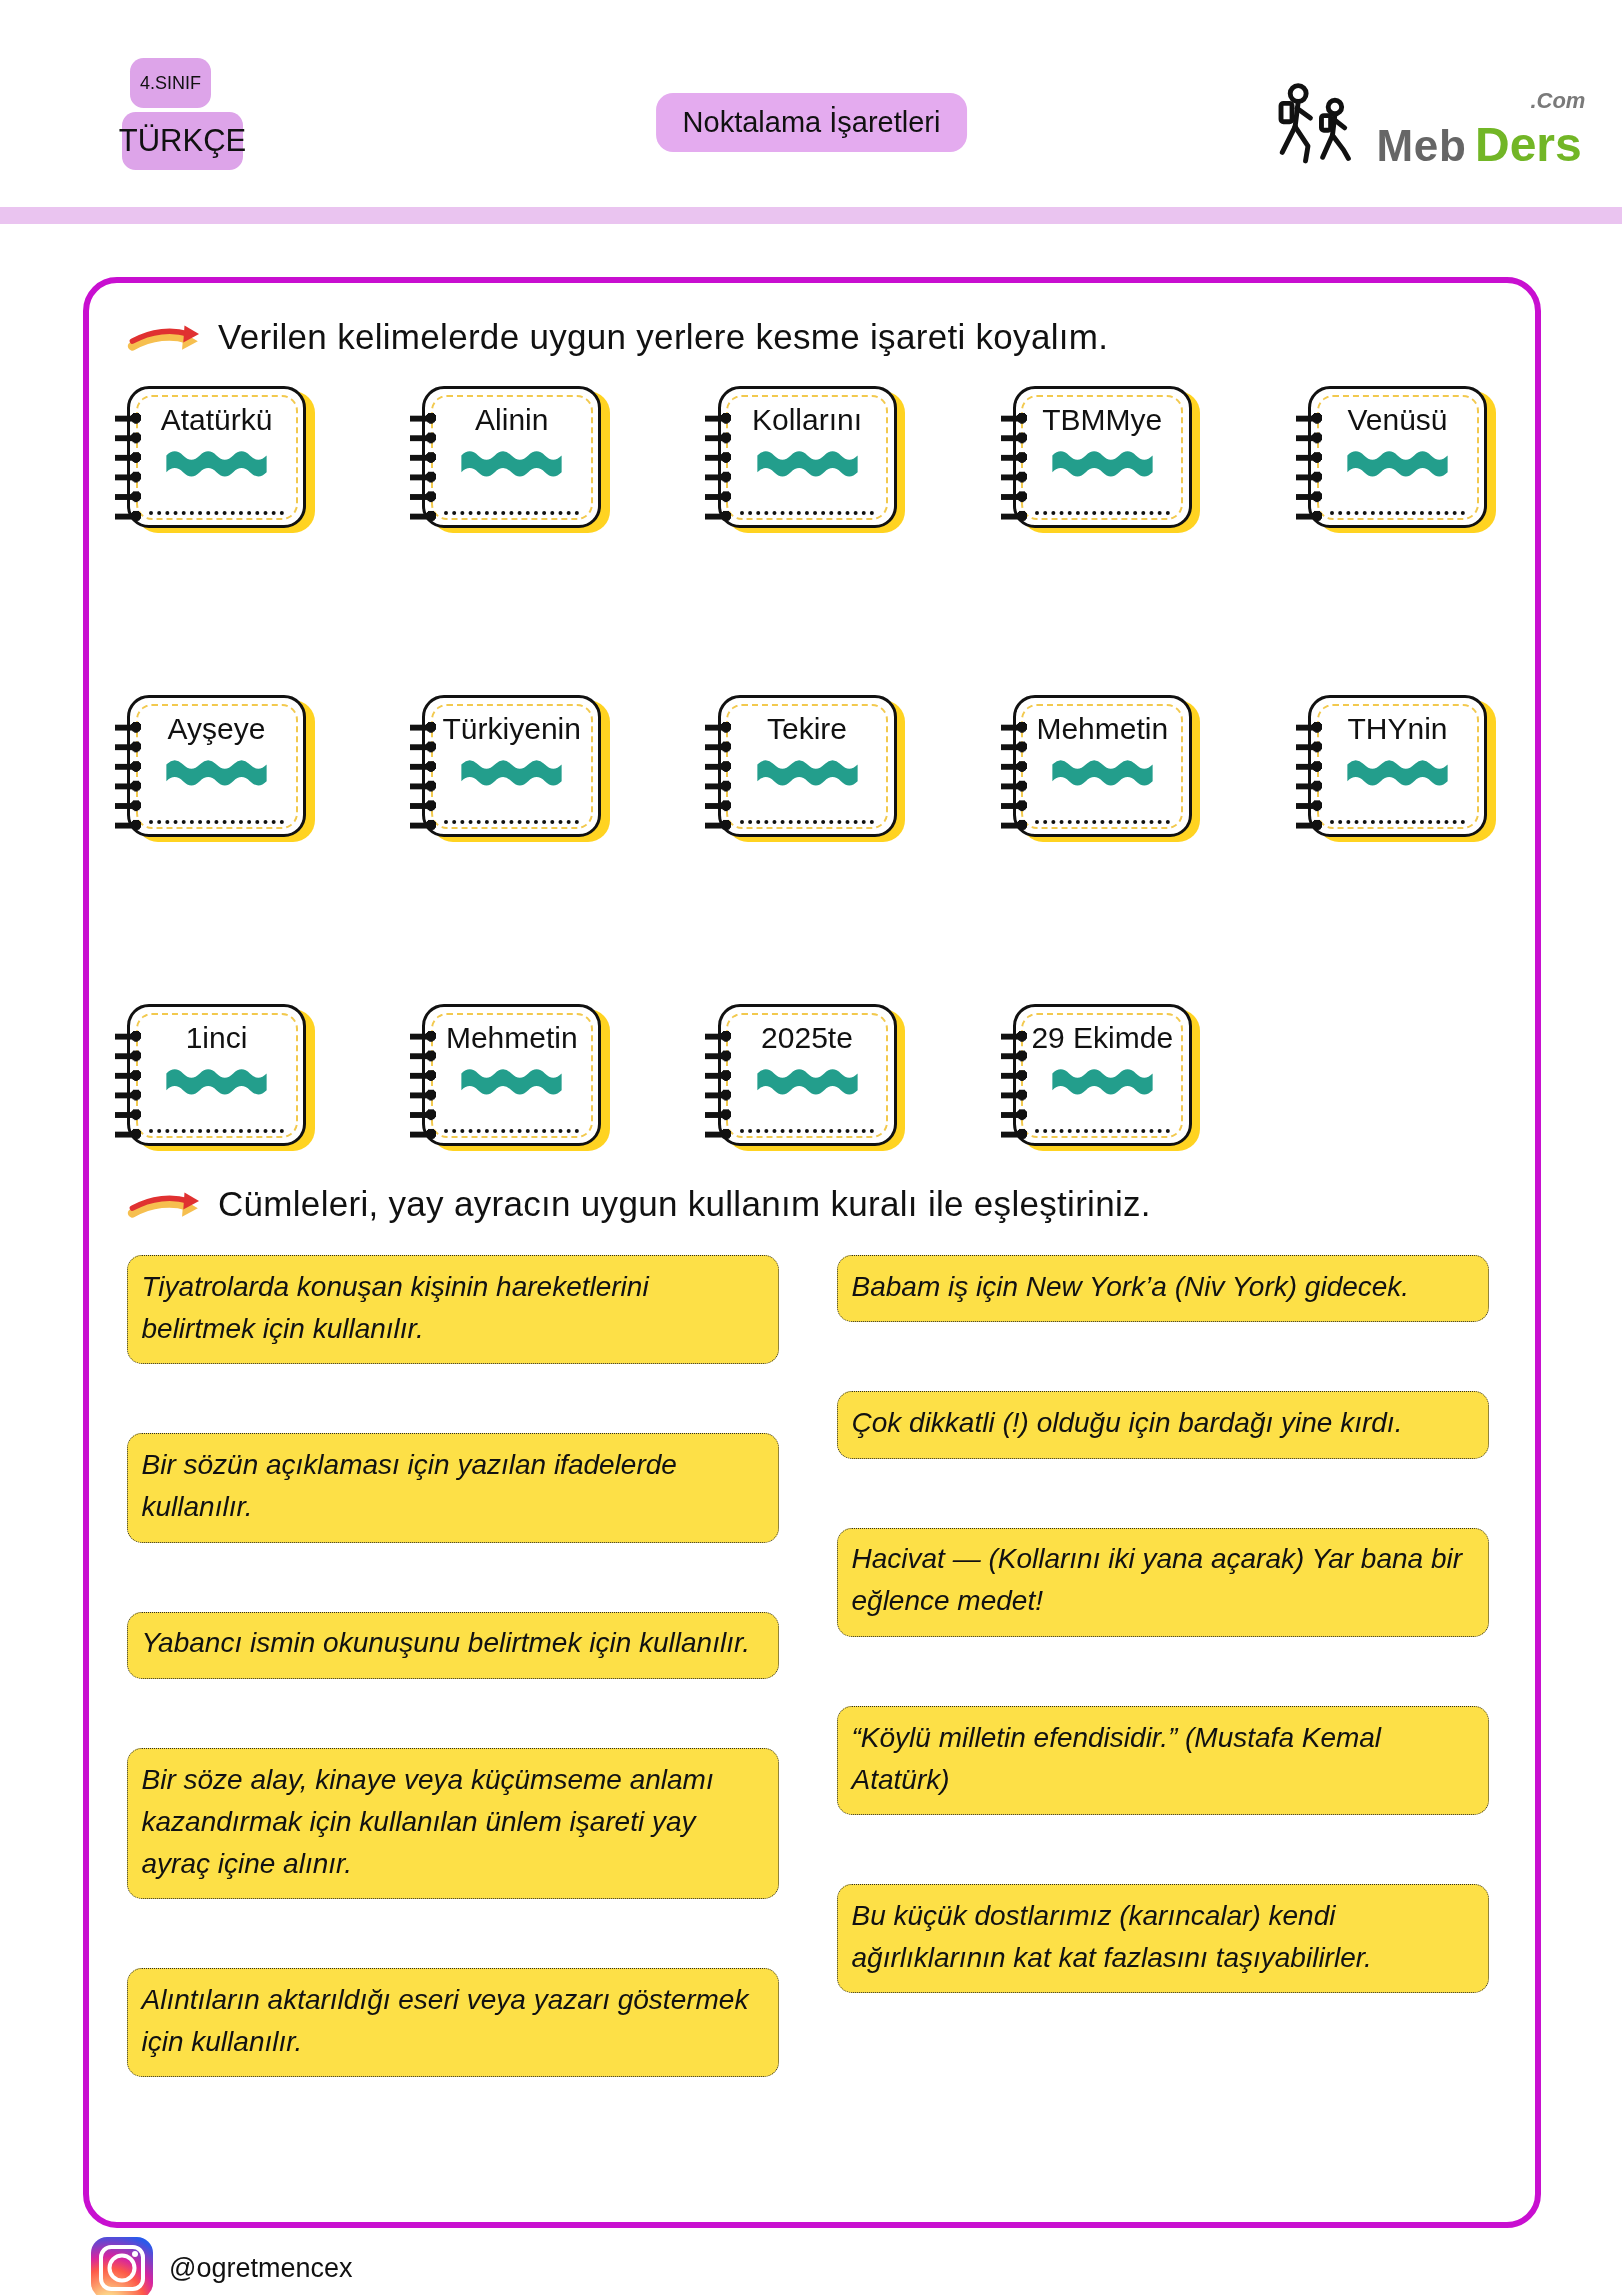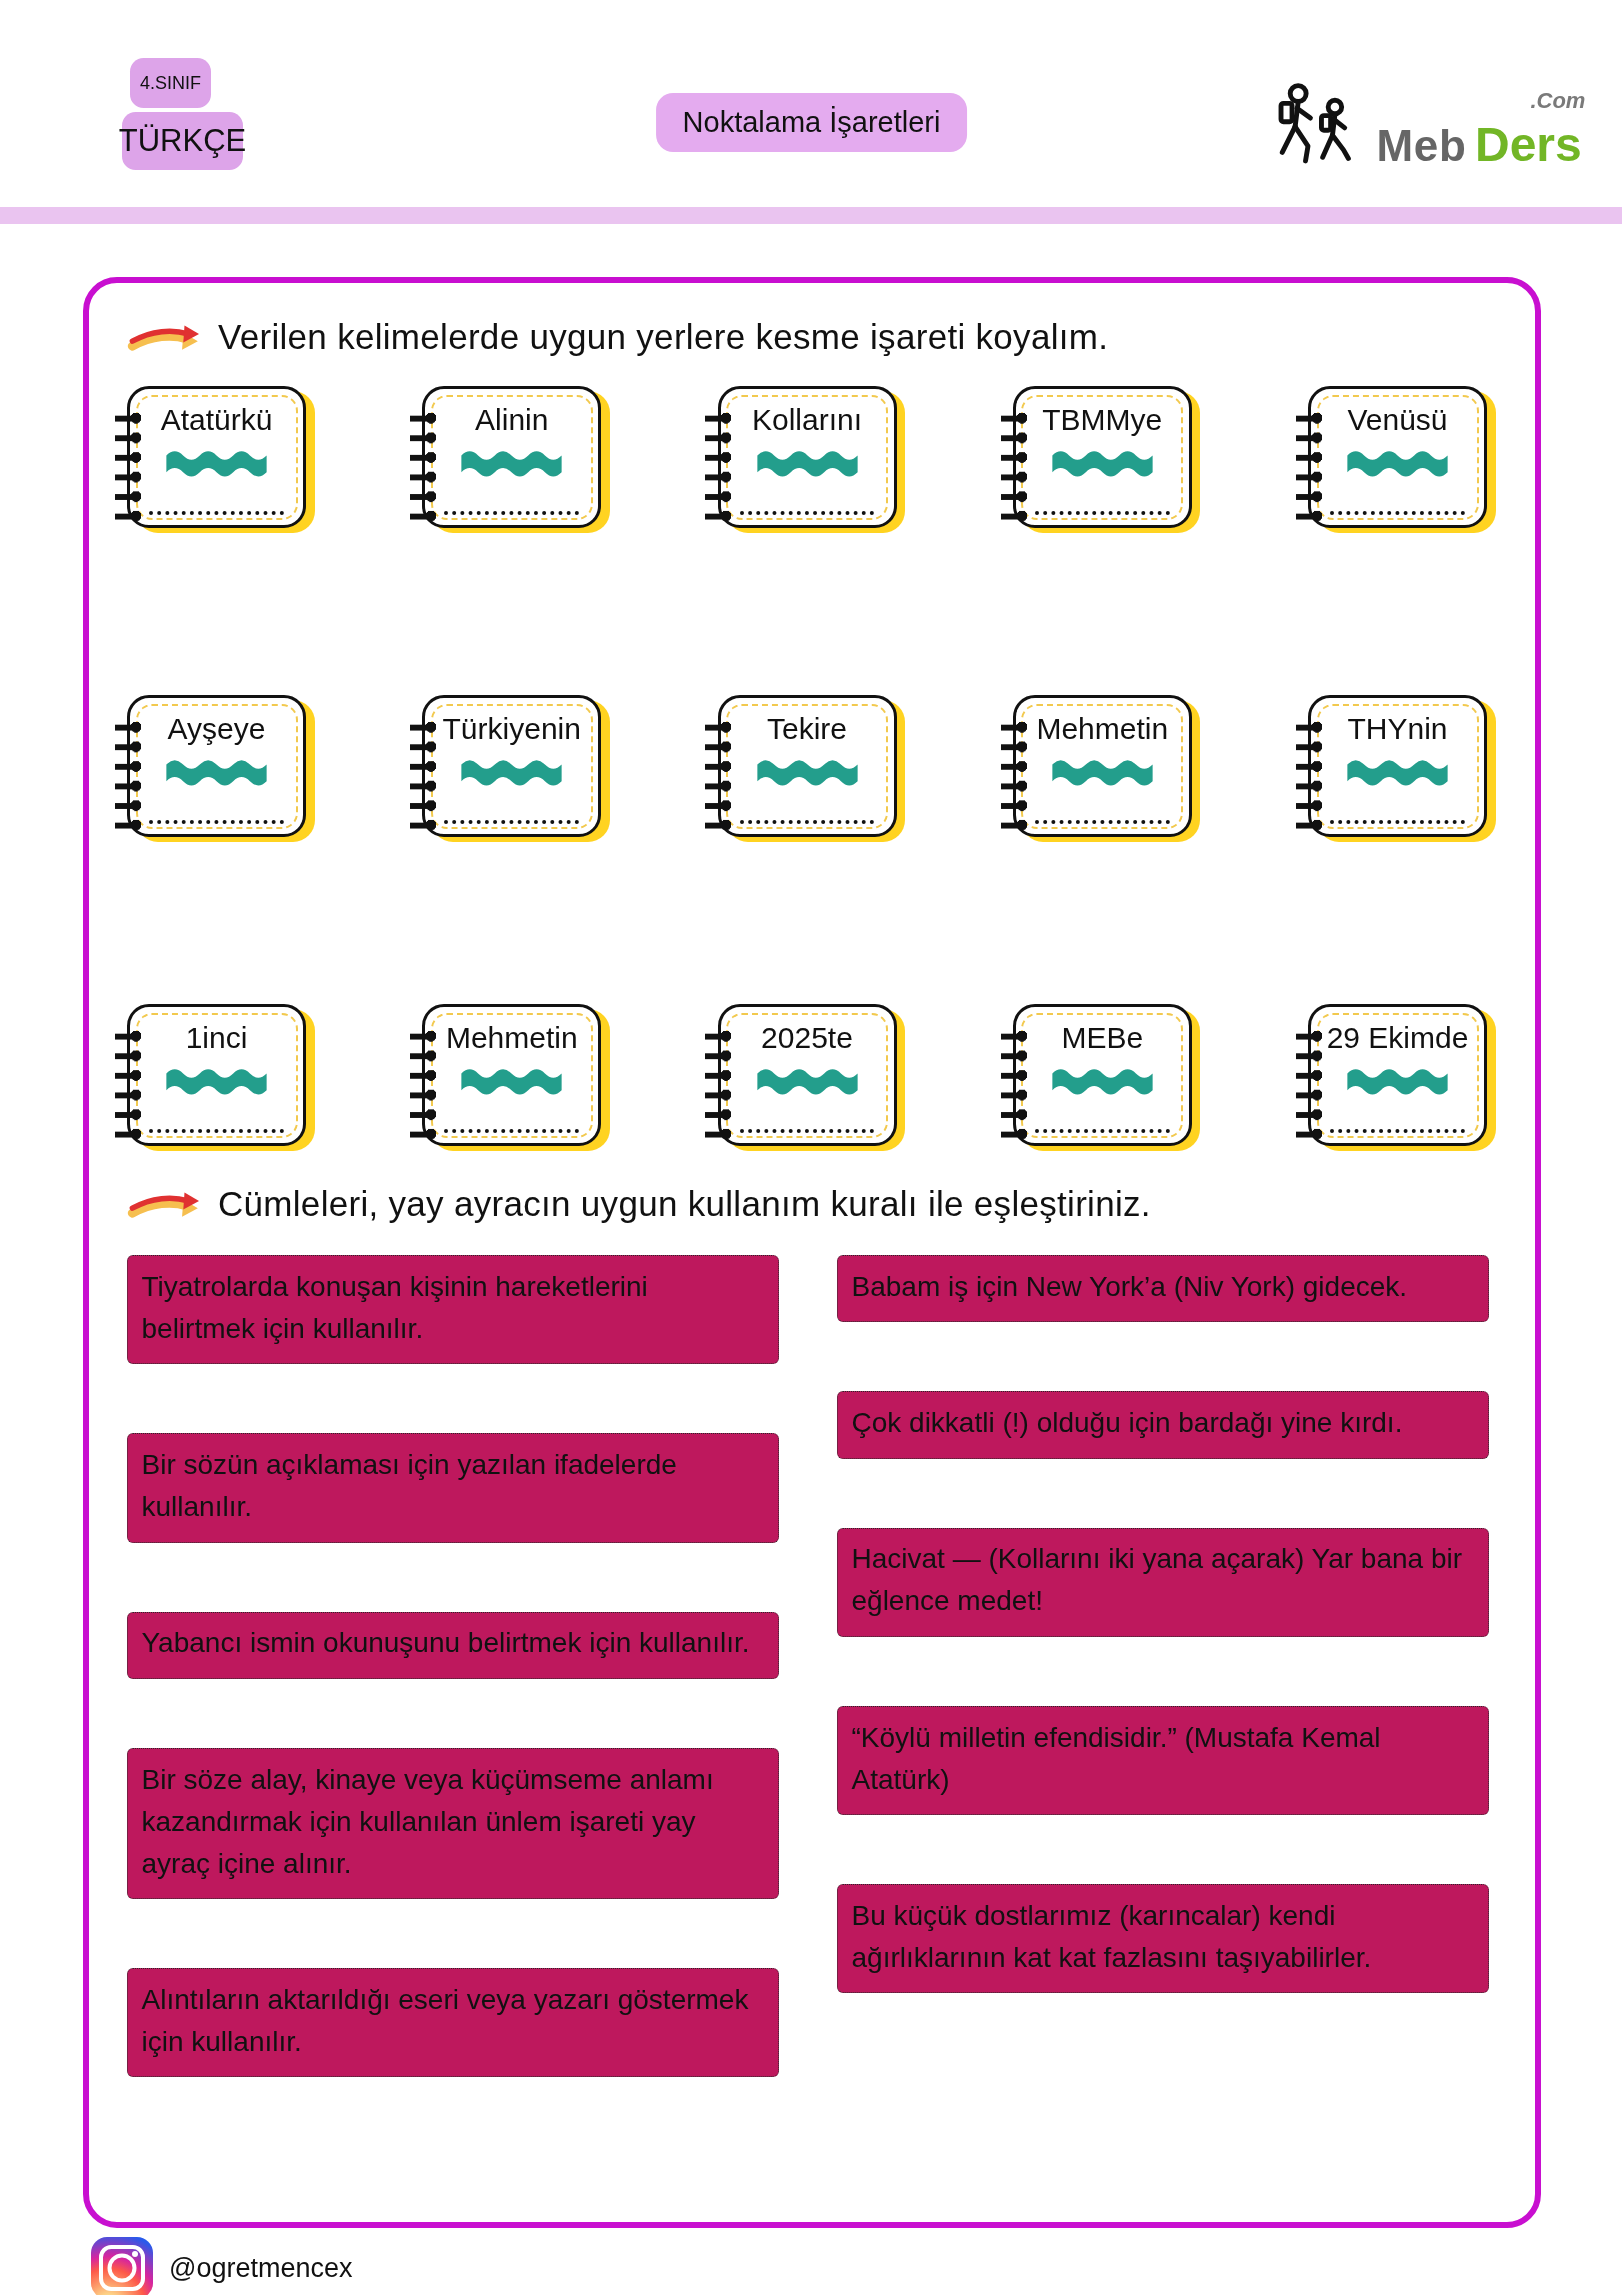--- a/index.html
+++ b/index.html
@@ -82,22 +82,22 @@
     background-repeat:repeat-y;
   }
 
   
   .sec2 { margin-top:36px; }
   .match {
     margin-top:31px; display:grid; grid-template-columns:1fr 1fr; column-gap:58px;
   }
   .mcol { display:flex; flex-direction:column; gap:69px; }
   .sbox {
-    border:1.8px dotted #2a2a2a; border-radius:6px; background:#be185d;
-    padding:9.8px 13.5px 13.5px 13.5px; font-size:28px; line-height:1.5;
+    border:1.8px dotted #2a2a2a; border-radius:15px; background:#fde047;
+    padding:9.8px 13.5px 13.5px 13.5px; font-size:28px; line-height:1.5;font-style:italic;
   }
 
   
   .footer { position:absolute; left:91px; top:2229px; display:flex; align-items:center; gap:16px;margin-top:8px; }
   .insta {
     position:relative; width:62px; height:62px; border-radius:16px;
     background:radial-gradient(circle at 28% 110%, #fdf497 0%, #fdf497 5%, #fd5949 45%, #d6249f 60%, #285AEB 90%);
   }
   .insta::before {
     content:""; position:absolute; left:8px; top:8px; right:8px; bottom:8px;
@@ -312,32 +312,20 @@
             <path d="M1 16 Q15 2 29 16 T57 16 T85 16 T113 16 T141 16 T169 16 L169 44 Q155 58 141 44 T113 44 T85 44 T57 44 T29 44 T1 44 Z" fill="#239e8c"></path>
           </svg>
           <div class="card-dots"></div>
         </div>
         <div class="pins"></div>
       </div>
     <div class="card">
         <div class="card-shadow"></div>
         <div class="card-body">
           <div class="card-dash"></div>
-          <div class="card-word">MEBe</div>
-          <svg class="wave" viewBox="0 0 170 62">
-            <path d="M1 16 Q15 2 29 16 T57 16 T85 16 T113 16 T141 16 T169 16 L169 44 Q155 58 141 44 T113 44 T85 44 T57 44 T29 44 T1 44 Z" fill="#239e8c"></path>
-          </svg>
-          <div class="card-dots"></div>
-        </div>
-        <div class="pins"></div>
-      </div>
-    <div class="card">
-        <div class="card-shadow"></div>
-        <div class="card-body">
-          <div class="card-dash"></div>
           <div class="card-word">29 Ekimde</div>
           <svg class="wave" viewBox="0 0 170 62">
             <path d="M1 16 Q15 2 29 16 T57 16 T85 16 T113 16 T141 16 T169 16 L169 44 Q155 58 141 44 T113 44 T85 44 T57 44 T29 44 T1 44 Z" fill="#239e8c"></path>
           </svg>
           <div class="card-dots"></div>
         </div>
         <div class="pins"></div>
       </div>
   </div>
 

